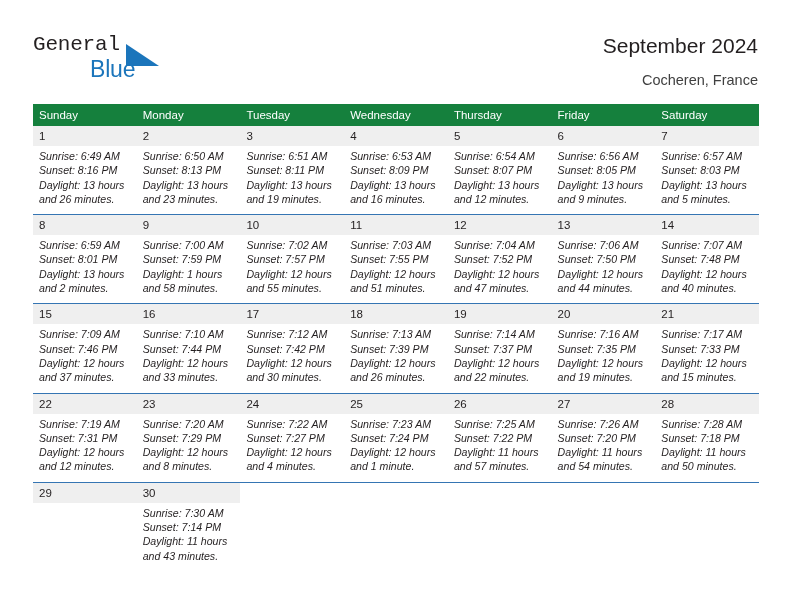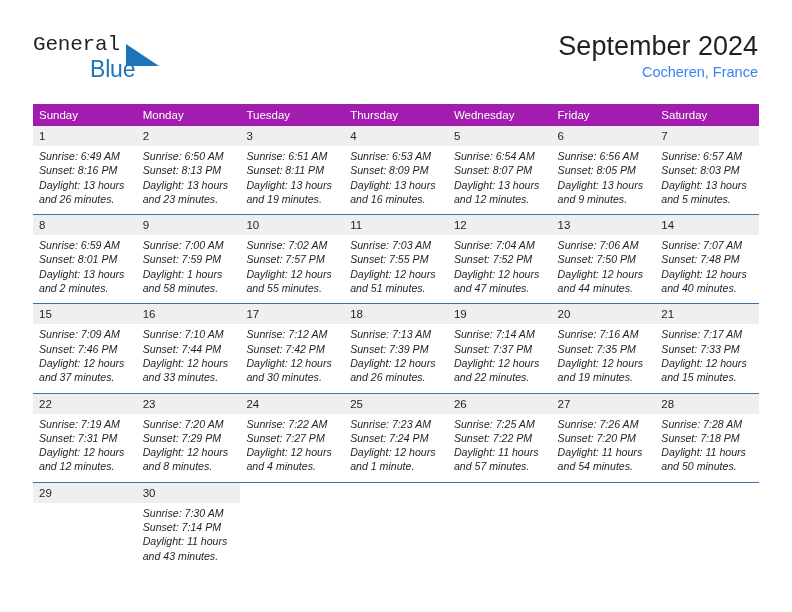--- a/index.html
+++ b/index.html
@@ -66,46 +66,47 @@
   }
   .brand-mark svg { display: block; }
 
   .title-block {
     position: absolute;
     right: 34px;
     top: 30px;
     text-align: right;
   }
   .cal-title {
-    font-size: 27px;
+    font-size: 21px;
     color: #231f20;
     line-height: 32px;
     white-space: nowrap;
     font-weight: normal;
     margin: 0;
   }
   .cal-subtitle {
     font-size: 14.5px;
-    color: #3b82f6;
+    color: #404040;
     line-height: 20px;
+    margin-top: 8px;
     white-space: nowrap;
   }
 
   
   .calendar {
     position: absolute;
     left: 33px;
     top: 104px;
     width: 726px;
   }
 
   .weekday-row {
     display: flex;
     width: 100%;
-    background: #a21caf;
+    background: #15803d;
     height: 22px;
   }
   .weekday {
     flex: 1 1 0;
     color: #ffffff;
     font-size: 11.5px;
     line-height: 22px;
     padding-left: 6px;
     box-sizing: border-box;
     overflow: hidden;
@@ -178,22 +179,22 @@
     </div>
 
   </div>
 
   <div class="calendar">
 
     <div class="weekday-row">
       <div class="weekday">Sunday</div>
       <div class="weekday">Monday</div>
       <div class="weekday">Tuesday</div>
+      <div class="weekday">Wednesday</div>
       <div class="weekday">Thursday</div>
-      <div class="weekday">Wednesday</div>
       <div class="weekday">Friday</div>
       <div class="weekday">Saturday</div>
     </div>
 
     <div class="week-row first">
       <div class="day-cell">
         <div class="day-num-band">1</div>
         <div class="day-body">
           <div class="day-line">Sunrise: 6:49 AM</div>
           <div class="day-line">Sunset: 8:16 PM</div>

